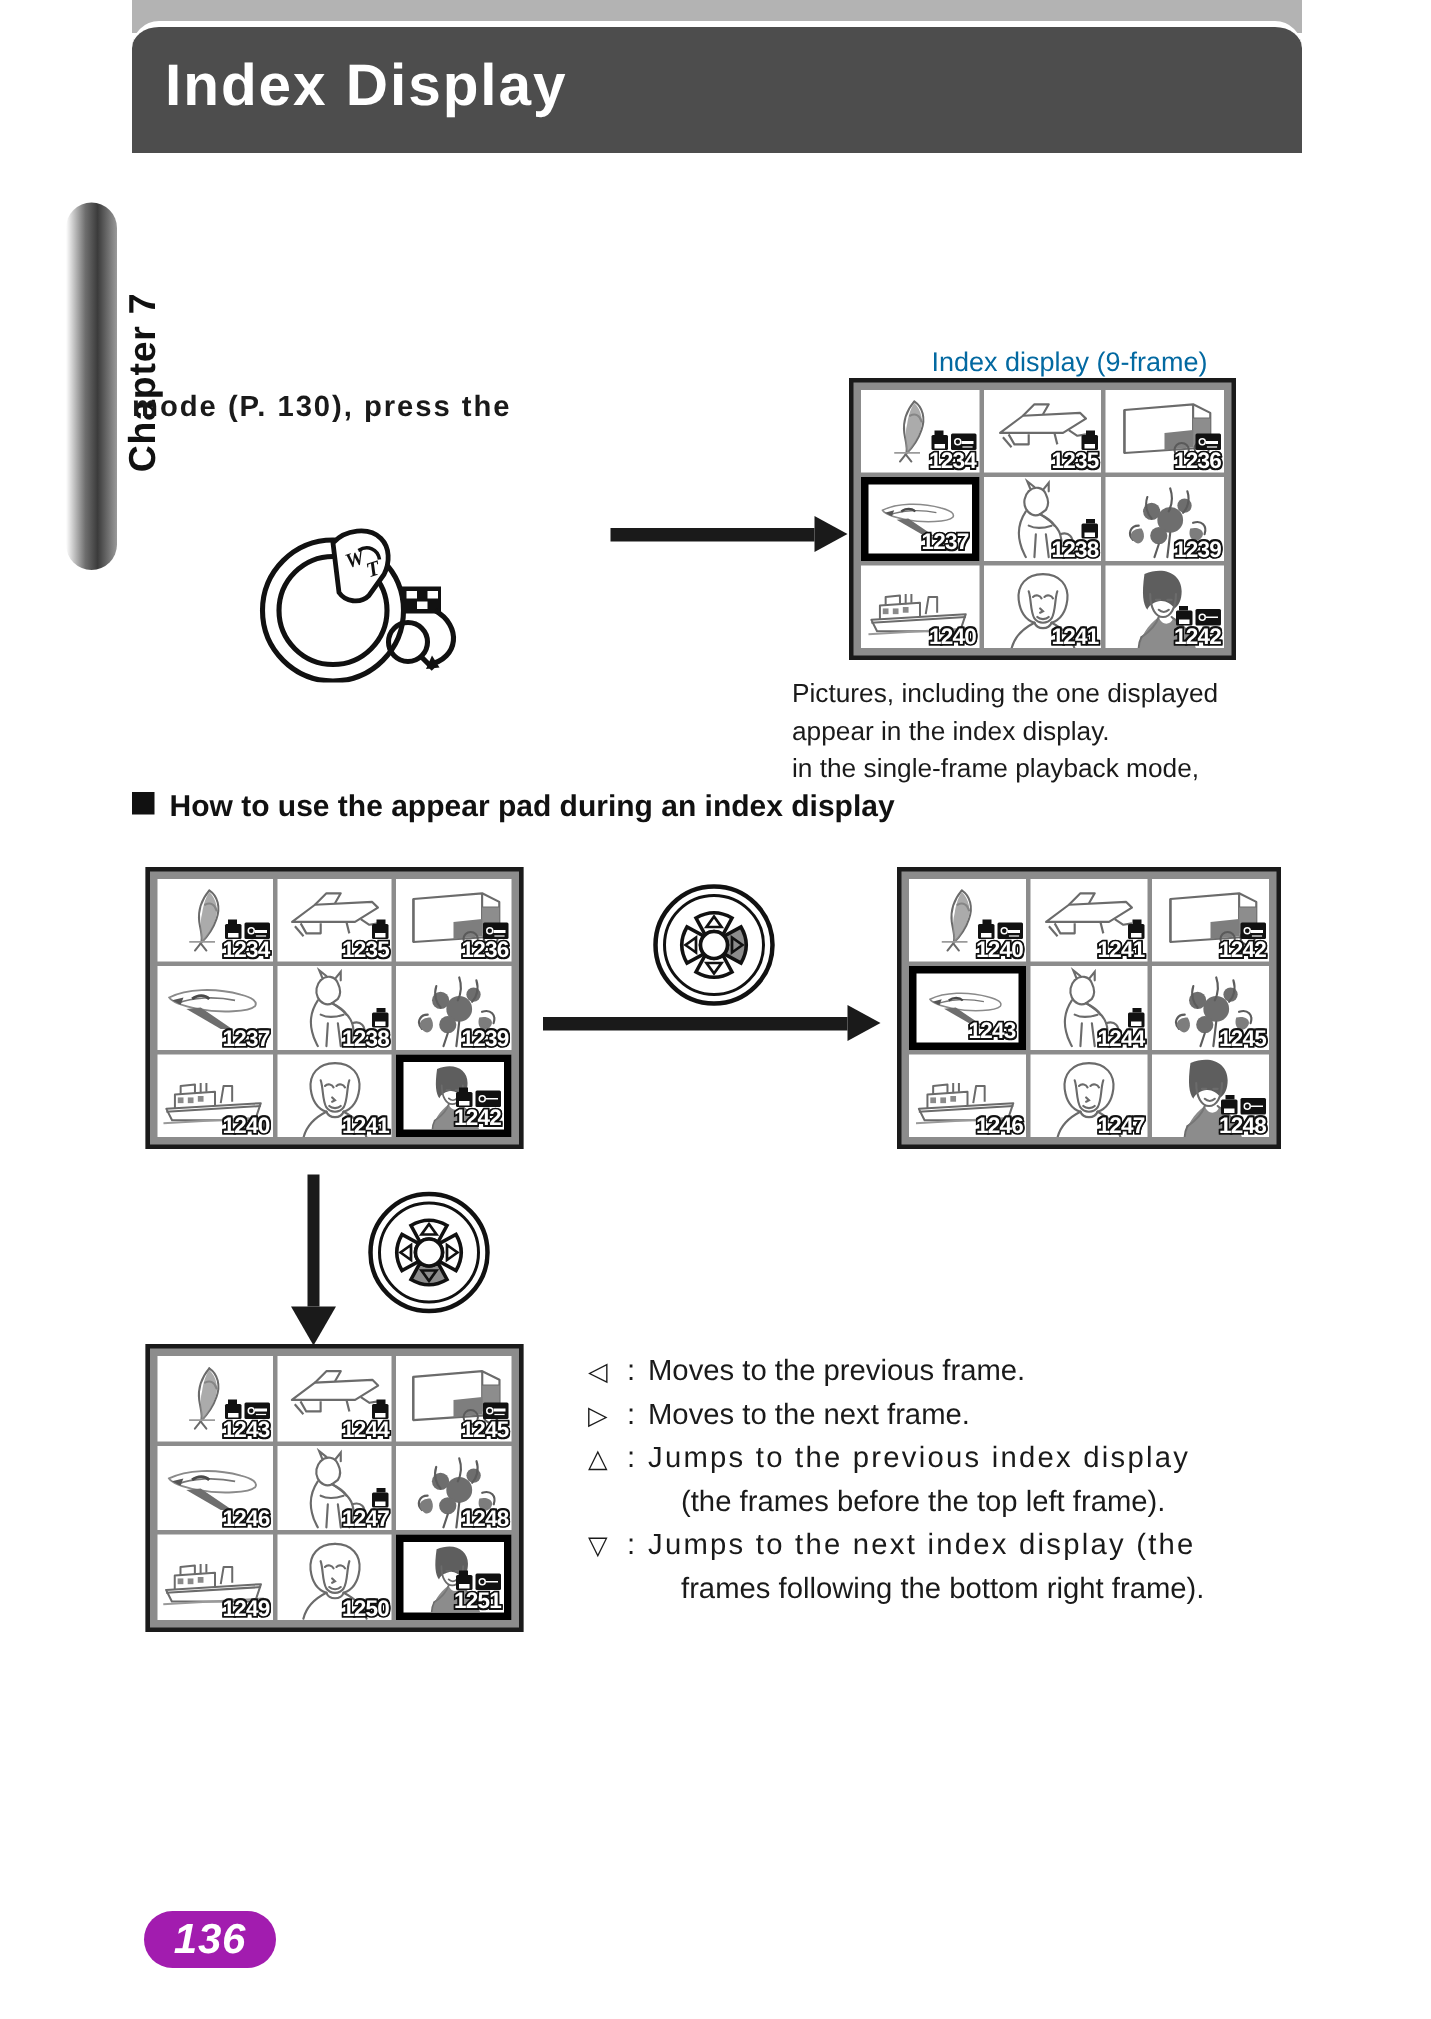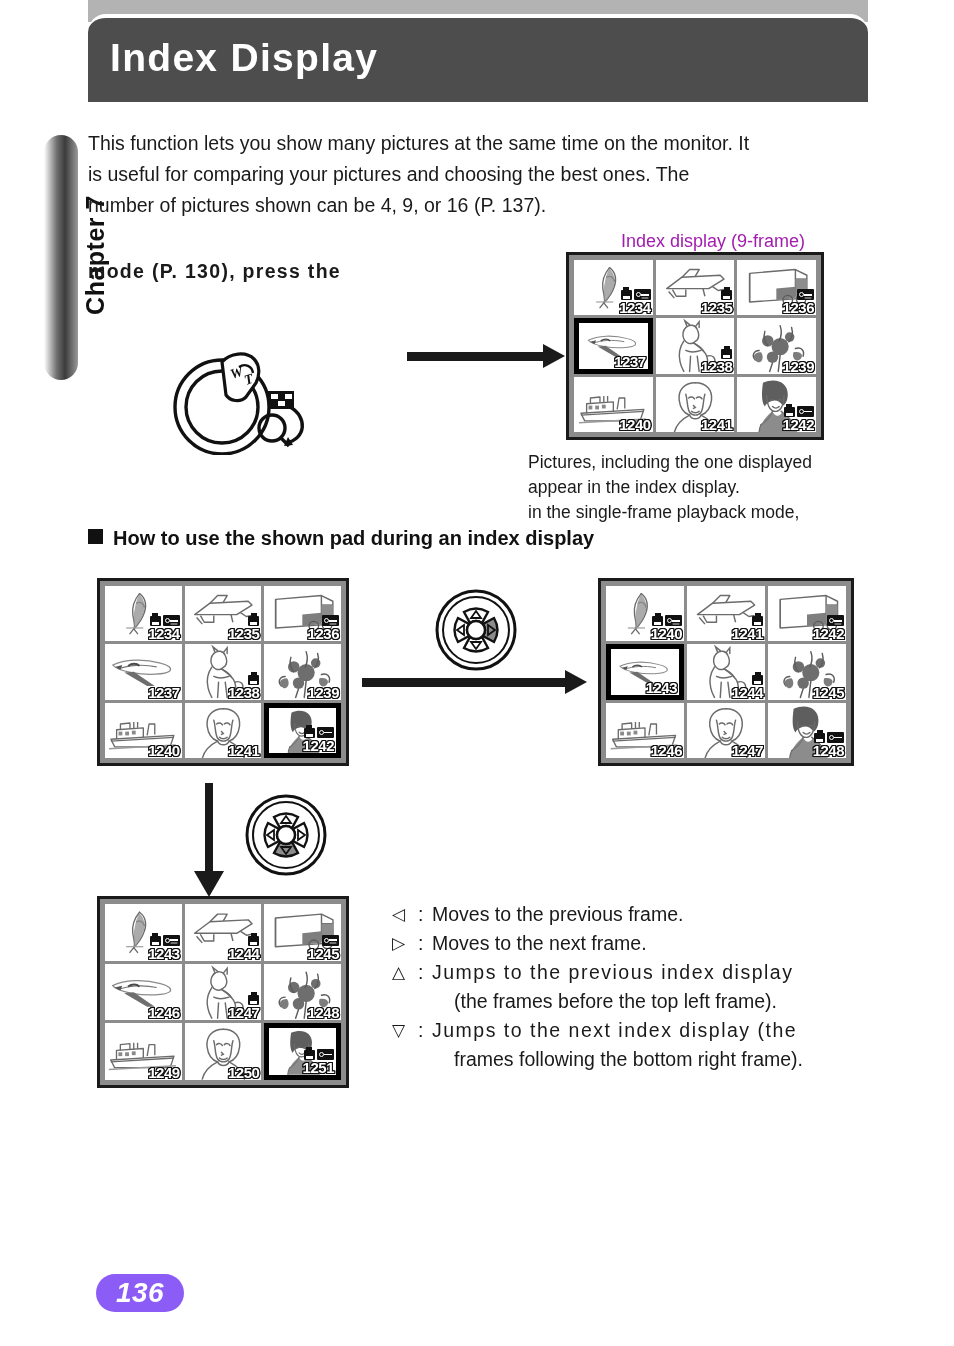--- a/index.html
+++ b/index.html
@@ -89,21 +89,21 @@
   .arrow-v{position:absolute;}
   .arrow-v .shaft{position:absolute;left:0;top:0;width:8px;background:#1a1a1a;}
   .arrow-v .head{
     position:absolute;left:-11px;width:0;height:0;
     border-left:15px solid transparent;border-right:15px solid transparent;
     border-top:26px solid #1a1a1a;
   }
 
   
   .grid-caption{
-    position:absolute;font-size:18px;color:#a21caf;white-space:nowrap;
+    position:absolute;font-size:18px;color:#0369a1;white-space:nowrap;
   }
   .index-grid{
     position:absolute;
     background:#8c8c8c;
     border:3px solid #1a1a1a;
     box-sizing:border-box;
     display:grid;
     grid-template-columns:repeat(3,1fr);
     grid-template-rows:repeat(3,1fr);
     gap:3px;padding:5px;
@@ -175,43 +175,38 @@
   .legend .row{display:flex;margin-bottom:0px;}
   .legend .gl{width:26px;flex:0 0 26px;font-size:17px;}
   .legend .cl{width:14px;flex:0 0 14px;}
   .legend .tx{flex:1;}
   .legend .tx .j{letter-spacing:1.5px;text-align:center;}
   .legend .tx .ind{display:block;padding-left:22px;letter-spacing:0;}
 
   
   .pagenum{
     position:absolute;left:96px;top:1274px;width:88px;height:38px;
-    background:#8b5cf6;border-radius:19px;
+    background:#a21caf;border-radius:19px;
     color:#fff;font-size:28px;font-weight:bold;font-style:italic;
     text-align:center;line-height:38px;letter-spacing:0.5px;
   }
 </style>
 </head>
 <body>
 
 <div class="page">
 
   <div class="header-graybar"></div>
   <div class="header-bar"></div>
   <div class="header-title">Index Display</div>
 
   <div class="chapter-tab">
     <div class="chapter-label">Chapter 7</div>
   </div>
 
-  <div class="intro">
-    <span>This function lets you show many pictures at the same time on the monitor. It</span>
-    <span>is useful for comparing your pictures and choosing the best ones. The</span>
-    <span>number of pictures shown can be 4, 9, or 16 (P. 137).</span>
-  </div>
 
   <div class="step-text">
     <div class="l2">mode (P. 130), press the</div>
   </div>
 
   <div class="lever-wrap">
     <svg viewBox="0 0 160 110" width="160" height="110">
       <g fill="none" stroke="#111" stroke-width="3.4">
         <circle cx="62" cy="62" r="47"></circle>
         <circle cx="62" cy="62" r="36"></circle>
@@ -426,21 +421,21 @@
       </div>
     </div>
 
   <div class="cap-block">
     <span>Pictures, including the one displayed</span>
     <span>appear in the index display.</span>
     <span>in the single-frame playback mode,</span>
   </div>
 
   <div class="sec-head">
-    <span class="sq"></span><span>How to use the shown pad during an index display</span>
+    <span class="sq"></span><span>How to use the appear pad during an index display</span>
   </div>
 
   <div class="index-grid" id="grid2" style="left:97px;top:578px;width:252px;height:188px;">
       <div class="cell">
         <div class="thumb">
           <svg viewBox="0 0 80 58" preserveAspectRatio="xMidYMid meet">
             <g fill="none" stroke="#6b6b6b" stroke-width="1.4" stroke-linecap="round">
               <path d="M36 8 C42 12 44 20 41 28 C39 34 35 40 30 45"></path>
               <path d="M36 8 C31 14 28 22 29 30 C30 37 32 42 30 45"></path>
               <path d="M30 45 L26 50 M30 45 L34 50"></path>

